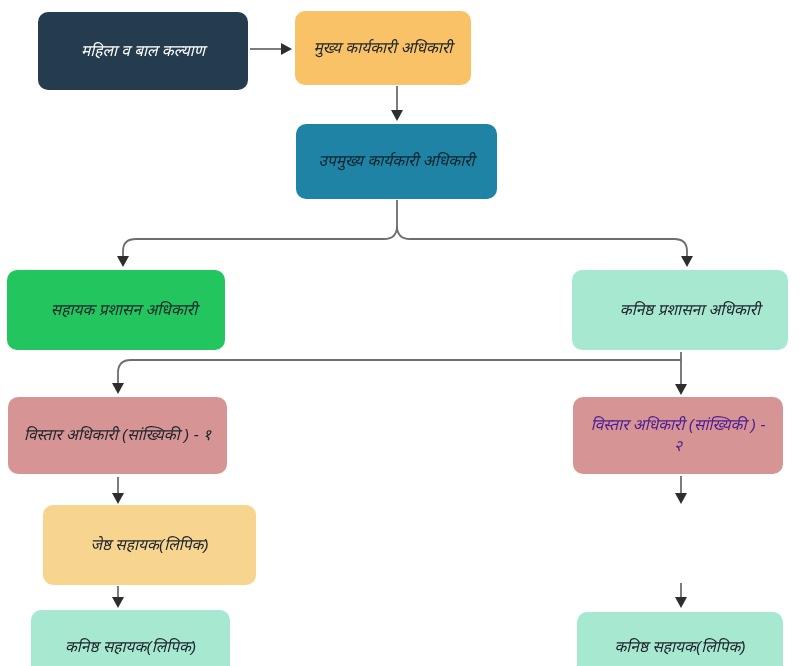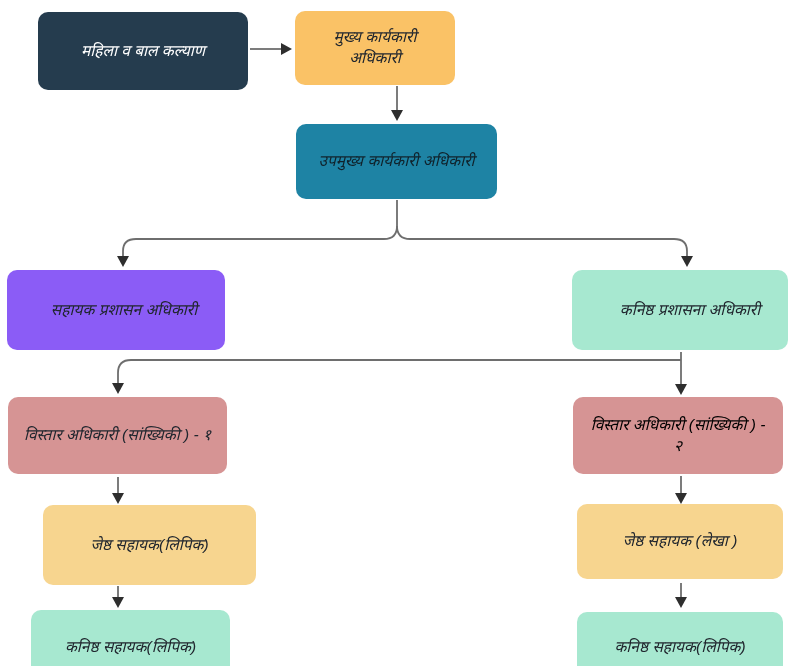--- a/index.html
+++ b/index.html
@@ -30,21 +30,21 @@
     align-items: center;
     justify-content: center;
     text-align: center;
     font-size: 15.5px;
     line-height: 1.35;
     padding: 0 12px;
     box-sizing: border-box;
     font-style: italic;
   }
   .n-root        { left: 38px;  top: 12px;  width: 210px; height: 78px; }
-  .n-ceo         { left: 295px; top: 11px;  width: 160px; height: 74px; }
+  .n-ceo         { left: 295px; top: 11px;  width: 176px; height: 74px; }
   .n-deputy      { left: 296px; top: 124px; width: 201px; height: 75px; }
   .n-asst-admin  { left: 7px;   top: 270px; width: 218px; height: 80px; }
   .n-jr-admin    { left: 572px; top: 270px; width: 216px; height: 80px; }
   .n-ext1        { left: 8px;   top: 397px; width: 219px; height: 77px; }
   .n-ext2        { left: 573px; top: 397px; width: 210px; height: 77px; }
   .n-sr-clerk    { left: 10px;  top: 505px; width: 213px; height: 80px; margin-left: 33px; }
   .n-sr-accounts { left: 577px; top: 504px; width: 206px; height: 75px; }
   .n-jr-left     { left: 31px;  top: 610px; width: 199px; height: 75px; }
   .n-jr-right    { left: 577px; top: 612px; width: 206px; height: 70px; }
 </style>
@@ -85,43 +85,40 @@
   </div>
 
   <div class="node n-ceo" style="background-color: rgb(250, 194, 102); color: rgb(32, 38, 46);">
     <span>मुख्य कार्यकारी अधिकारी</span>
   </div>
 
   <div class="node n-deputy" style="background-color: rgb(30, 131, 164); color: rgb(16, 34, 43);">
     <span>उपमुख्य कार्यकारी अधिकारी</span>
   </div>
 
-  <div class="node n-asst-admin" style="background-color: #8b5cf6; color: rgb(32, 38, 46); padding-left: 28px;">
+  <div class="node n-asst-admin" style="background-color: #22c55e; color: rgb(32, 38, 46); padding-left: 28px;">
     <span>सहायक प्रशासन अधिकारी</span>
   </div>
 
   <div class="node n-jr-admin" style="background-color: rgb(167, 232, 208); color: rgb(32, 38, 46); padding-left: 32px;">
     <span>कनिष्ठ प्रशासना अधिकारी</span>
   </div>
 
   <div class="node n-ext1" style="background-color: rgb(214, 148, 148); color: rgb(32, 38, 46);">
     <span>विस्तार अधिकारी (सांख्यिकी ) - १</span>
   </div>
 
-  <div class="node n-ext2" style="background-color: rgb(214, 148, 148); color: #000000;">
+  <div class="node n-ext2" style="background-color: rgb(214, 148, 148); color: #4c1d95;">
     <span>विस्तार अधिकारी (सांख्यिकी ) - २</span>
   </div>
 
   <div class="node n-sr-clerk" style="background-color: rgb(247, 213, 143); color: rgb(32, 38, 46);">
     <span>जेष्ठ सहायक(लिपिक)</span>
   </div>
 
-  <div class="node n-sr-accounts" style="background-color: rgb(247, 213, 143); color: rgb(32, 38, 46);">
-    <span>जेष्ठ सहायक (लेखा )</span>
-  </div>
 
   <div class="node n-jr-left" style="background-color: rgb(167, 232, 208); color: rgb(32, 38, 46);">
     <span>कनिष्ठ सहायक(लिपिक)</span>
   </div>
 
   <div class="node n-jr-right" style="background-color: rgb(167, 232, 208); color: rgb(32, 38, 46);">
     <span>कनिष्ठ सहायक(लिपिक)</span>
   </div>
 
 </div>

